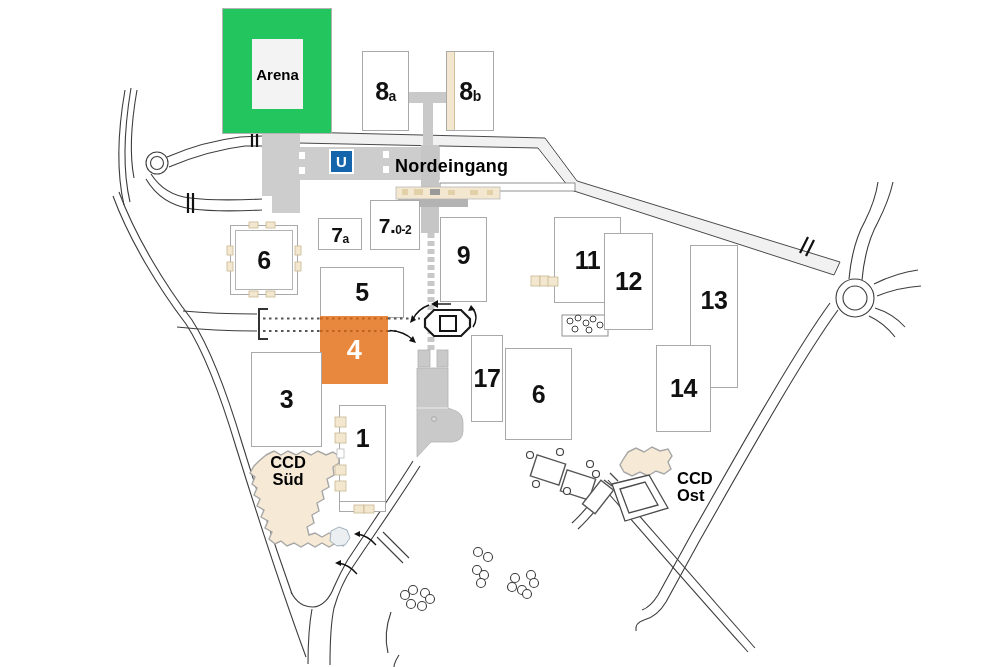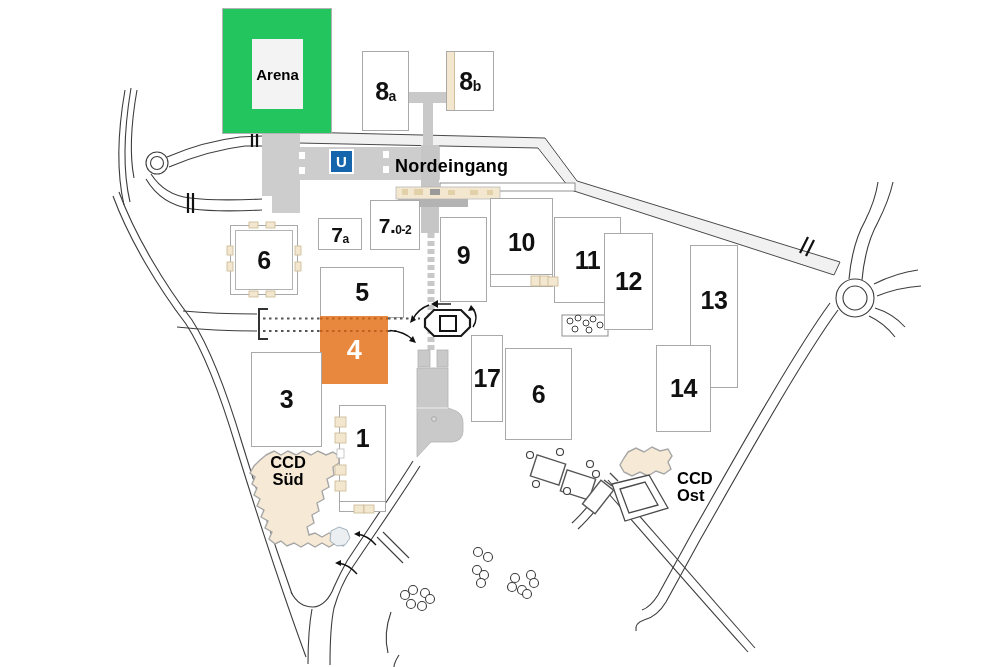--- a/index.html
+++ b/index.html
@@ -214,37 +214,34 @@
 
   <div class="arena">
     <div class="arena-core">
       <span class="arena-label">Arena</span>
     </div>
   </div>
 
   <div class="hall" style="left:362px;top:51px;width:47px;height:80px">
     <span class="hall-label"><span>8</span><span class="sub">a</span></span>
   </div>
-  <div class="hall hall--strip" style="left:446px;top:51px;width:48px;height:60px">
+  <div class="hall hall--strip" style="left:446px;top:51px;width:48px;height:80px">
     <span class="hall-label"><span>8</span><span class="sub">b</span></span>
   </div>
   <div class="hall hall--small" style="left:318px;top:218px;width:44px;height:32px">
     <span class="hall-label"><span>7</span><span class="sub">a</span></span>
   </div>
   <div class="hall hall--small" style="left:370px;top:200px;width:50px;height:50px">
     <span class="hall-label"><span>7.</span><span class="sub">0-2</span></span>
   </div>
   <div class="hall hall--double" style="left:230px;top:225px;width:68px;height:70px">
     <span class="hall-label">6</span>
   </div>
   <div class="hall hall--h9" style="left:440px;top:217px;width:47px;height:85px">
     <span class="hall-label">9</span>
-  </div>
-  <div class="hall hall--h10" style="left:490px;top:198px;width:63px;height:89px">
-    <span class="hall-label">10</span>
   </div>
   <div class="hall" style="left:554px;top:217px;width:67px;height:86px">
     <span class="hall-label">11</span>
   </div>
   <div class="hall" style="left:604px;top:233px;width:49px;height:97px">
     <span class="hall-label">12</span>
   </div>
   <div class="hall hall--h13" style="left:690px;top:245px;width:48px;height:143px">
     <span class="hall-label">13</span>
   </div>

